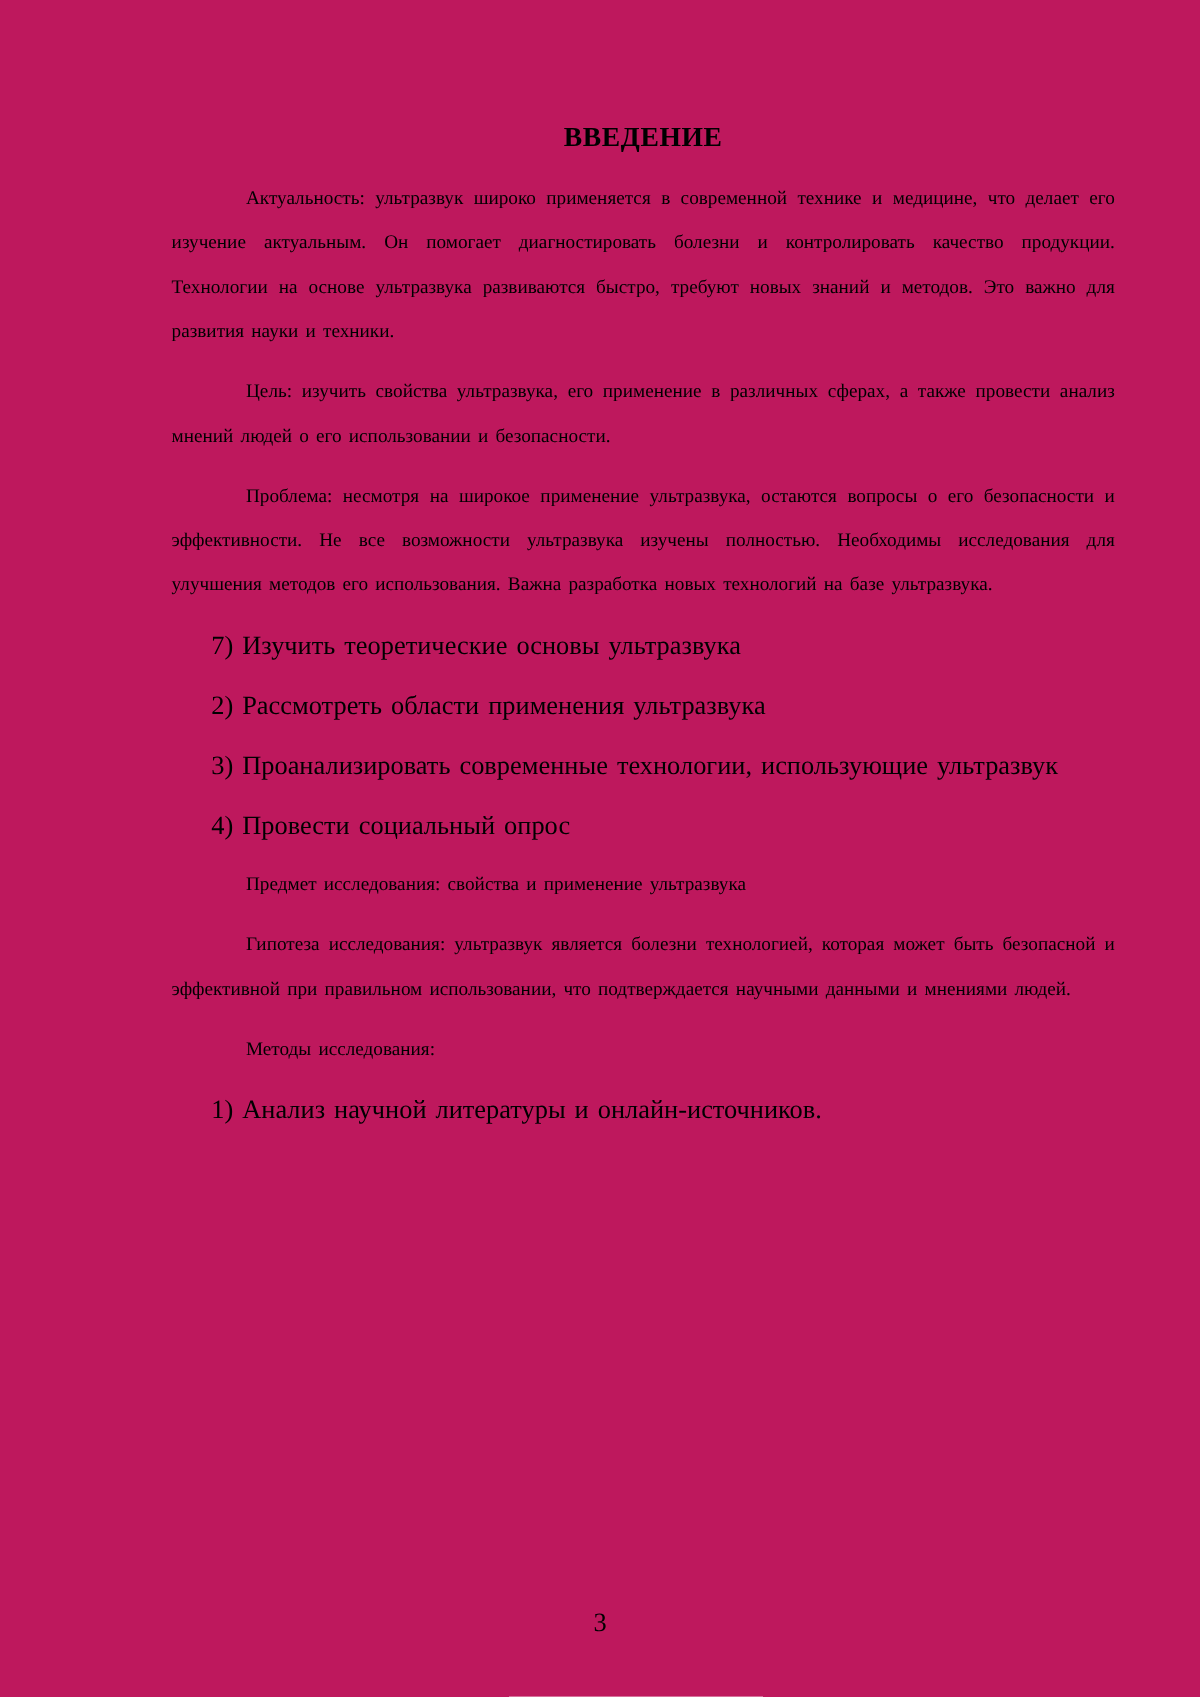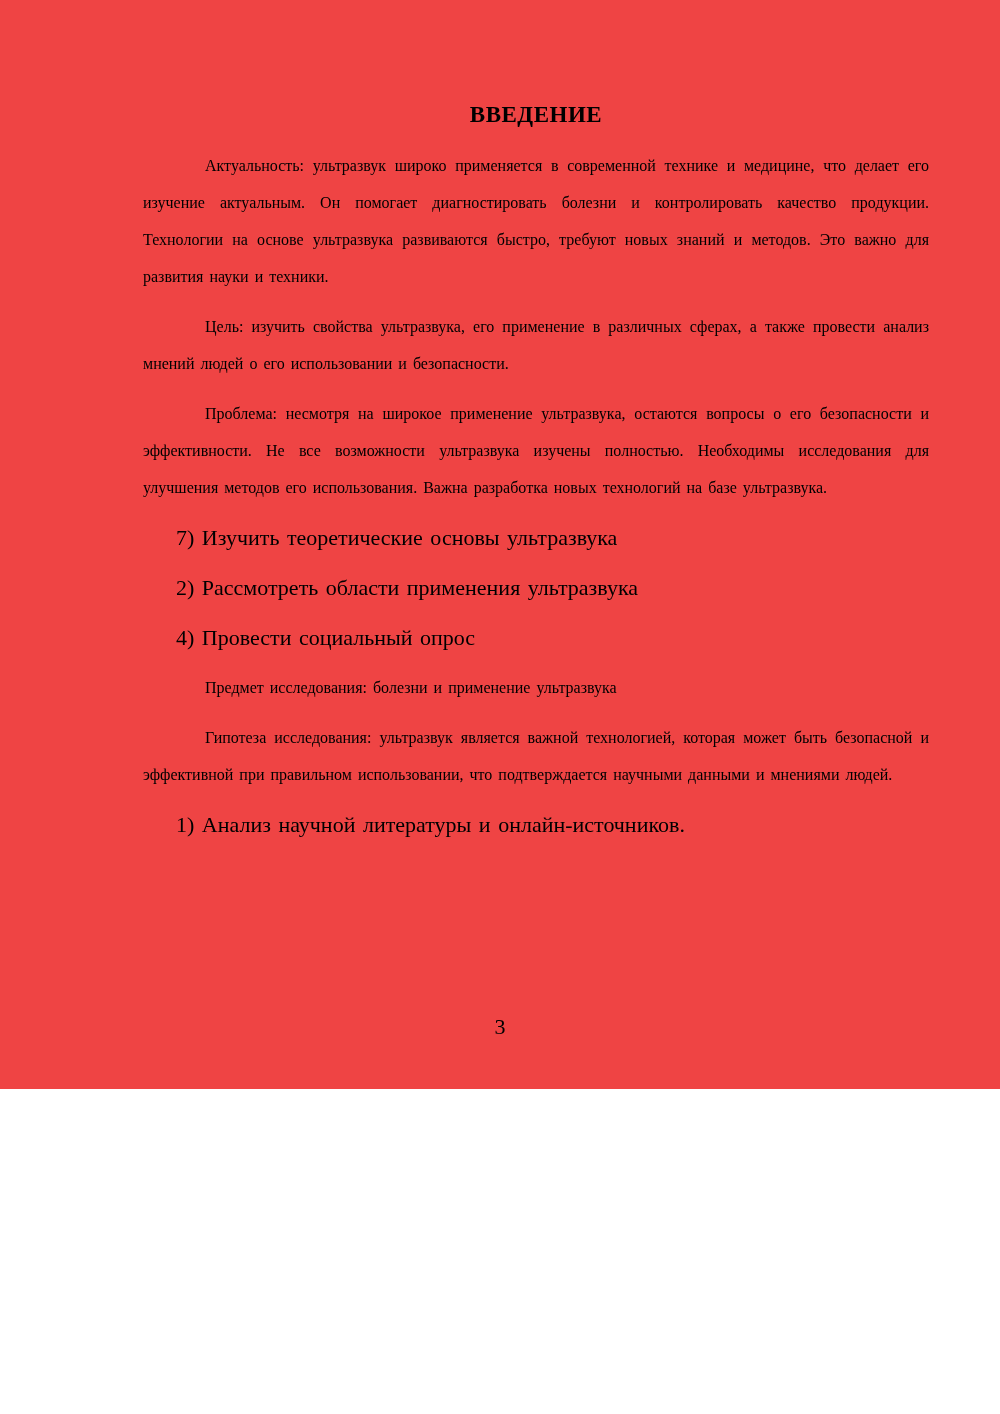--- a/index.html
+++ b/index.html
@@ -4,22 +4,22 @@
 <style>
   * { box-sizing: border-box; }
   html, body {
     margin: 0;
     padding: 0;
     background: #ffffff;
   }
   .page {
     position: relative;
     width: 1000px;
-    height: 1089px;
-    background: #ef4444;
+    height: 1414px;
+    background: #be185d;
     color: #000000;
     font-family: "Liberation Serif", "DejaVu Serif", serif;
     overflow: hidden;
   }
   .content {
     position: absolute;
     top: 96px;
     left: 143px;
     width: 786px;
   }
@@ -69,28 +69,30 @@
 
     <p class="para">Цель: изучить свойства ультразвука, его применение в различных сферах, а также провести анализ мнений людей о его использовании и безопасности.</p>
 
     <p class="para">Проблема: несмотря на широкое применение ультразвука, остаются вопросы о его безопасности и эффективности. Не все возможности ультразвука изучены полностью. Необходимы исследования для улучшения методов его использования. Важна разработка новых технологий на базе ультразвука.</p>
 
 
     <p class="list-item">7) Изучить теоретические основы ультразвука</p>
 
     <p class="list-item">2) Рассмотреть области применения ультразвука</p>
 
+    <p class="list-item">3) Проанализировать современные технологии, использующие ультразвук</p>
 
     <p class="list-item">4) Провести социальный опрос</p>
 
 
 
-    <p class="para">Предмет исследования: болезни и применение ультразвука</p>
+    <p class="para">Предмет исследования: свойства и применение ультразвука</p>
 
-    <p class="para">Гипотеза исследования: ультразвук является важной технологией, которая может быть безопасной и эффективной при правильном использовании, что подтверждается научными данными и мнениями людей.</p>
+    <p class="para">Гипотеза исследования: ультразвук является болезни технологией, которая может быть безопасной и эффективной при правильном использовании, что подтверждается научными данными и мнениями людей.</p>
 
+    <p class="para">Методы исследования:</p>
 
     <p class="list-item">1) Анализ научной литературы и онлайн-источников.</p>
 
   </div>
 
   <div class="page-number">3</div>
 </div>
 
 </body></html>

